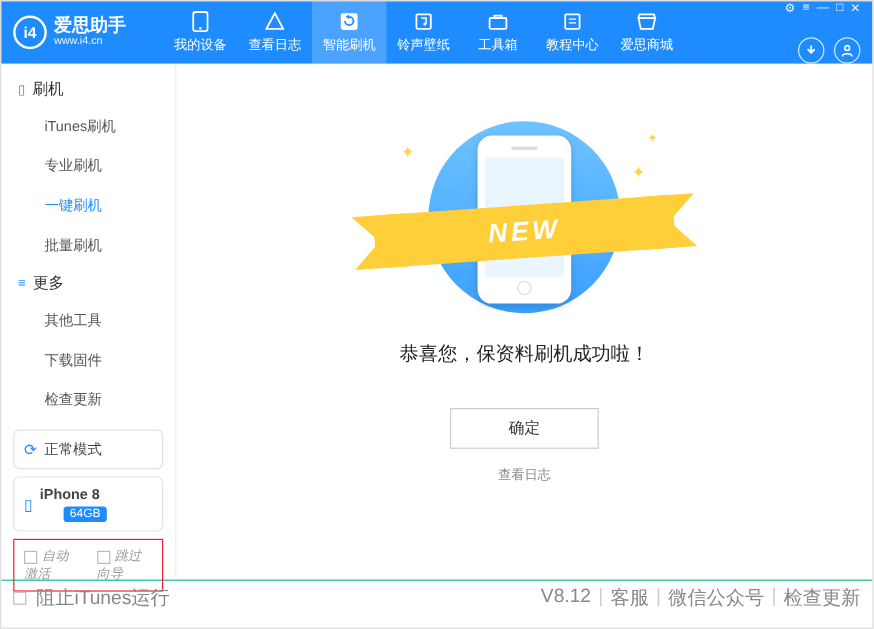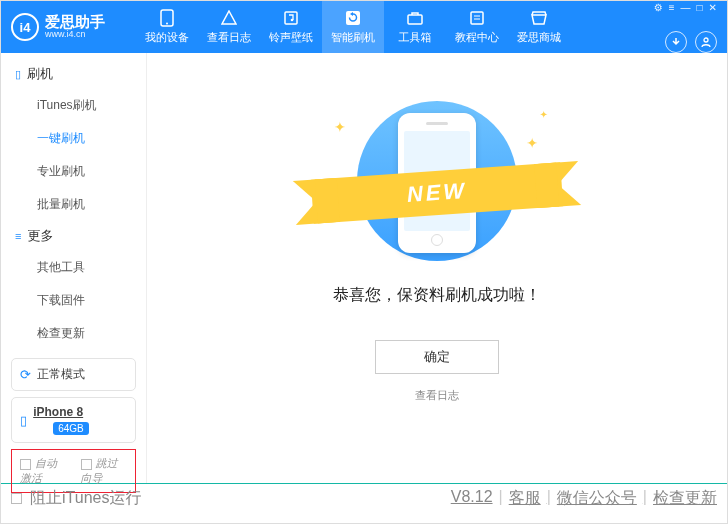--- a/index.html
+++ b/index.html
@@ -53,21 +53,21 @@
 
 .success-msg { font-size: 16px; color: #222; margin-bottom: 34px; }
 .ok-btn { border: 1px solid #ccc; background: #fff; padding: 7px 48px; font-size: 13px; color: #333; cursor: pointer; margin-bottom: 14px; }
 .log-link { font-size: 11px; color: #888; cursor: pointer; }
 
 .options-row { border: 1.5px solid #e23; padding: 6px 8px; display: flex; gap: 14px; align-items: center; font-size: 11px; color: #999; font-style: italic; }
 .chk { width: 11px; height: 11px; border: 1px solid #bbb; display: inline-block; vertical-align: middle; margin-right: 4px; }
 
 .footer { height: 24px; border-top: 1px solid #14b8a6; display: flex; align-items: center; font-size: 16px; color: #888; padding: 14px 10px; }
 .footer .left-opt { display: flex; align-items: center; gap: 4px; }
-.footer .right { margin-left: auto; display: flex; gap: 6px; text-decoration: underline; }
+.footer .right { margin-left: auto; display: flex; align-items: center; gap: 6px; }
 .footer .sep { color: #ccc; }
 .footer .link { cursor: pointer; }
 </style>
 </head>
 <body>
 
 <div class="header">
   <div class="logo-block">
     <div class="logo-circle">i4</div>
     <div class="logo-text">
@@ -86,39 +86,39 @@
         <span>我的设备</span>
       </div>
     <div class="nav-item">
         <span class="nav-icon">
           <svg width="16" height="16" viewBox="0 0 16 16">
             <path d="M8 1 L15 14 H1 Z" fill="none" stroke="#fff" stroke-width="1.5"></path>
           </svg>
         </span>
         <span>查看日志</span>
       </div>
+    <div class="nav-item active">
+        <span class="nav-icon">
+          <svg width="18" height="18" viewBox="0 0 18 18">
+            <rect x="2" y="2" width="14" height="14" rx="2" fill="#fff"></rect>
+            <path d="M9 5 A3.5 3.5 0 1 1 5.5 8.5" fill="none" stroke="#1e8cff" stroke-width="1.5"></path>
+            <path d="M9 3 L9 7 L6 5 Z" fill="#1e8cff"></path>
+          </svg>
+        </span>
+        <span>智能刷机</span>
+      </div>
     <div class="nav-item">
         <span class="nav-icon">
           <svg width="16" height="16" viewBox="0 0 16 16">
             <rect x="2" y="2" width="12" height="12" rx="1" fill="none" stroke="#fff" stroke-width="1.5"></rect>
             <path d="M6 5 L10 5 L10 10" fill="none" stroke="#fff" stroke-width="1.3"></path>
             <circle cx="9" cy="10" r="1.3" fill="#fff"></circle>
           </svg>
         </span>
         <span>铃声壁纸</span>
-      </div>
-    <div class="nav-item active">
-        <span class="nav-icon">
-          <svg width="18" height="18" viewBox="0 0 18 18">
-            <rect x="2" y="2" width="14" height="14" rx="2" fill="#fff"></rect>
-            <path d="M9 5 A3.5 3.5 0 1 1 5.5 8.5" fill="none" stroke="#1e8cff" stroke-width="1.5"></path>
-            <path d="M9 3 L9 7 L6 5 Z" fill="#1e8cff"></path>
-          </svg>
-        </span>
-        <span>智能刷机</span>
       </div>
     <div class="nav-item">
         <span class="nav-icon">
           <svg width="18" height="16" viewBox="0 0 18 16">
             <rect x="2" y="5" width="14" height="9" rx="1" fill="none" stroke="#fff" stroke-width="1.5"></rect>
             <path d="M6 5 V3 H12 V5" fill="none" stroke="#fff" stroke-width="1.5"></path>
           </svg>
         </span>
         <span>工具箱</span>
       </div>
@@ -169,40 +169,40 @@
 </div>
 
 <div class="body">
   <div class="sidebar">
     <div class="sb-scroll">
       <div class="sb-group">
           <span class="grp-icon">▯</span>
           <span>刷机</span>
         </div>
       <div class="sb-sub">iTunes刷机</div>
+      <div class="sb-sub">专业刷机</div>
       <div class="sb-sub active">一键刷机</div>
-      <div class="sb-sub">专业刷机</div>
       <div class="sb-sub">批量刷机</div>
       <div class="sb-group">
           <span class="grp-icon">≡</span>
           <span>更多</span>
         </div>
       <div class="sb-sub">其他工具</div>
       <div class="sb-sub">下载固件</div>
       <div class="sb-sub">检查更新</div>
     </div>
     <div class="sb-bottom">
       <div class="mode-pill">
           <span class="mode-icon">⟳</span>
           <span>正常模式</span>
         </div>
       <div class="device-pill">
         <span class="dev-icon">▯</span>
         <div>
-          <div style="font-weight:bold;text-decoration:underline;">iPhone 8</div>
+          <div style="font-weight:bold;">iPhone 8</div>
           <span class="storage-badge">64GB</span>
         </div>
       </div>
       <div class="options-row">
         <label><span class="chk"></span><span>自动激活</span></label>
         <label><span class="chk"></span><span>跳过向导</span></label>
       </div>
     </div>
   </div>
 

